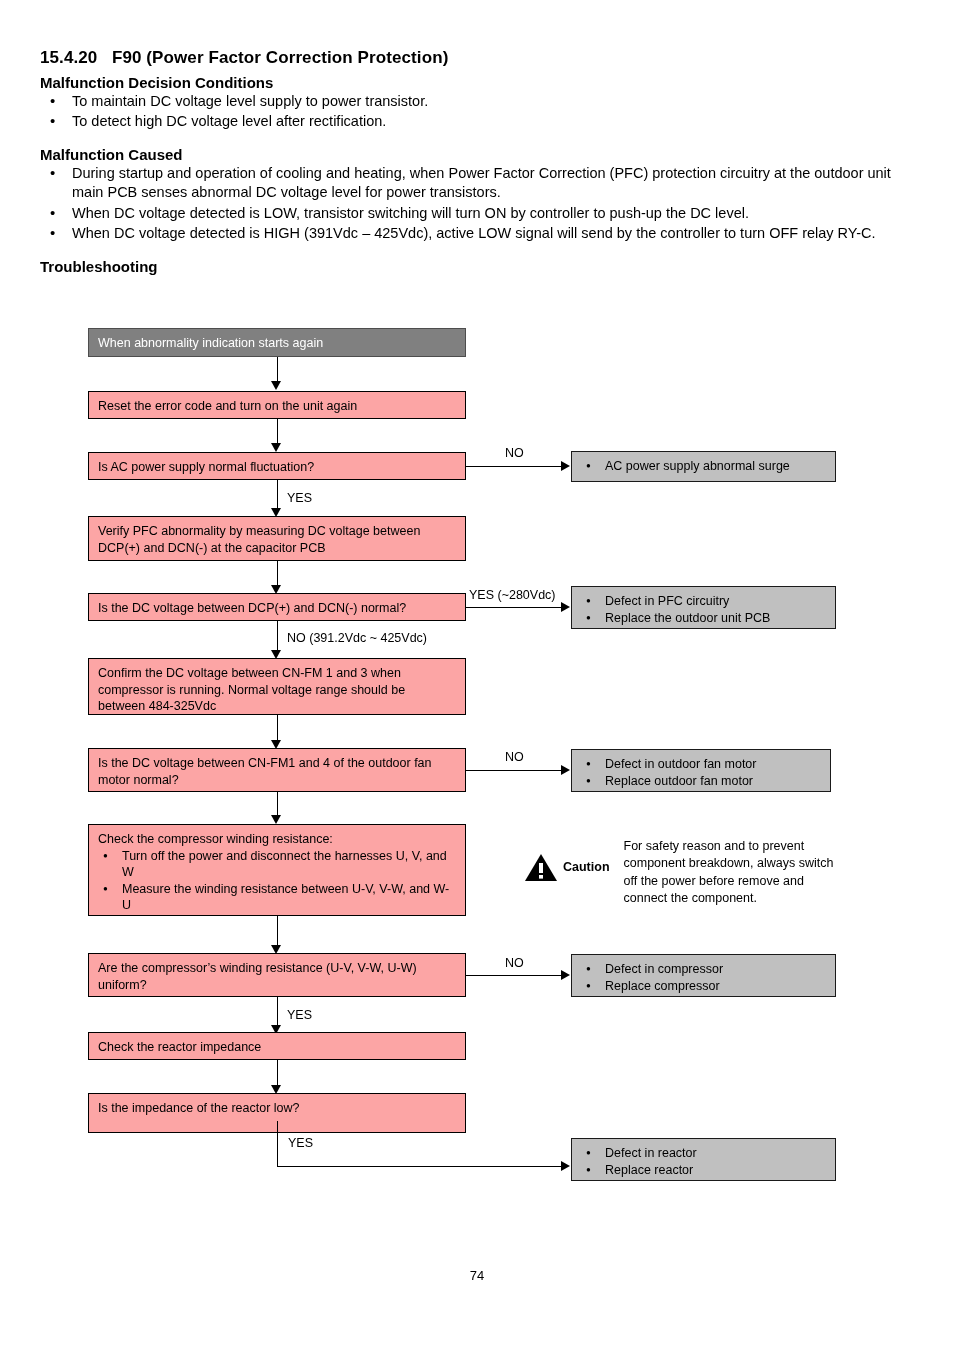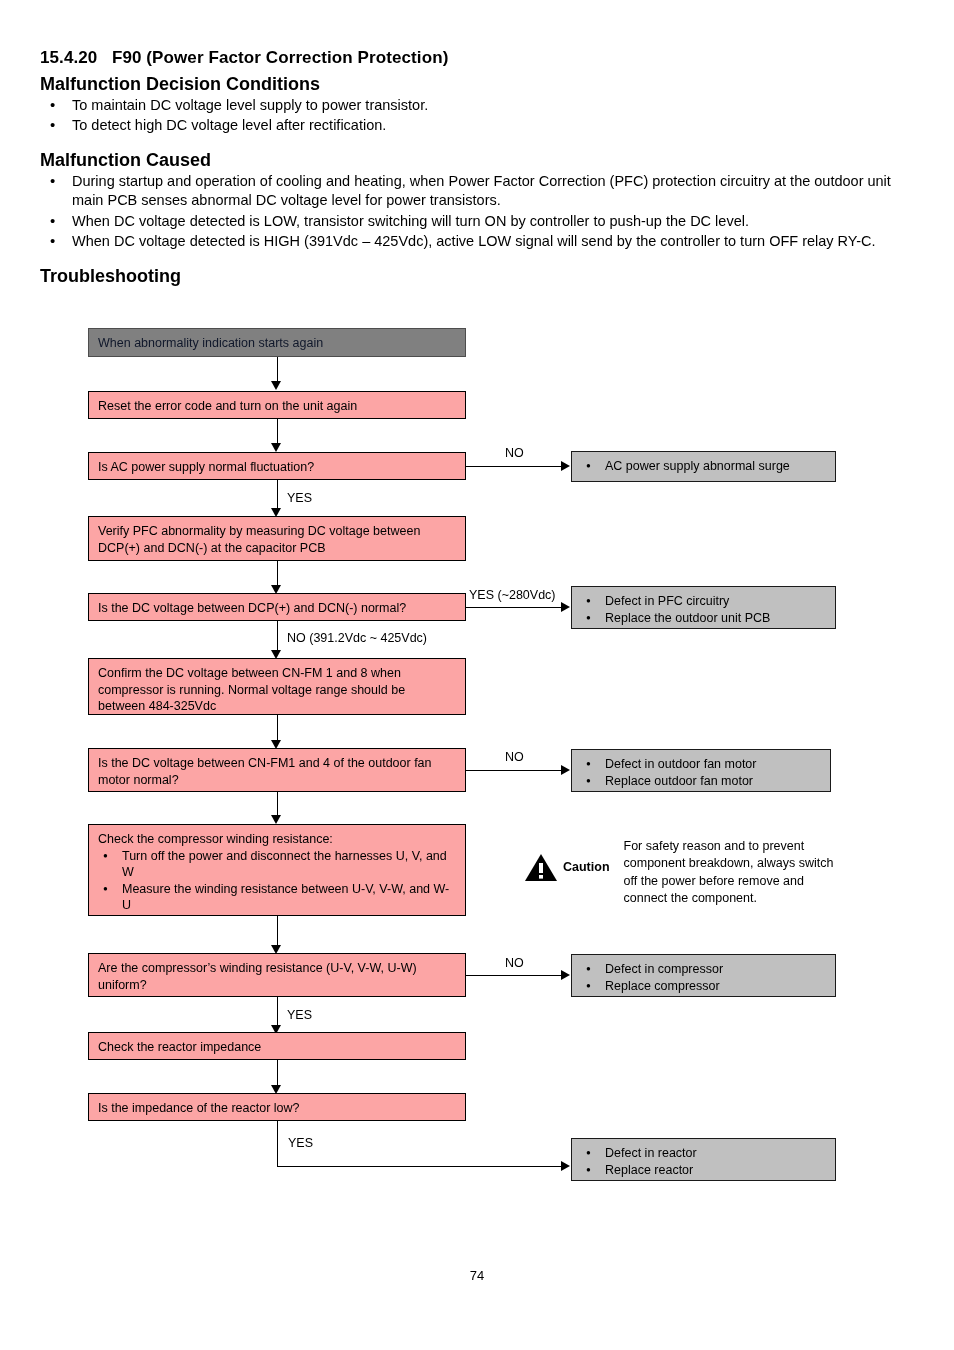--- a/index.html
+++ b/index.html
@@ -24,21 +24,21 @@
     width: 880px;
   }
   .sec-title {
     font-size: 17px;
     font-weight: bold;
     letter-spacing: 0.1px;
     margin: 0 0 6px 0;
     white-space: pre;
   }
   .sub-head {
-    font-size: 18px;
+    font-size: 15px;
     font-weight: bold;
     margin: 0 0 1px 0;
   }
   .bullet-list {
     list-style: none;
     margin: 0;
     padding: 0;
   }
   .bullet-list li {
     position: relative;
@@ -69,21 +69,21 @@
     box-sizing: border-box;
     border: 1.5px solid #000000;
     background: #fca5a5;
     font-size: 12.5px;
     line-height: 1.32;
     padding: 6px 9px 5px 9px;
     color: #000;
   }
   .fbox.header {
     background: #808080;
-    color: #0f172a;
+    color: #ffffff;
     border-color: #4d4d4d;
   }
   .fbox.result {
     background: #c0c0c0;
     border-color: #1a1a1a;
     padding: 6px 9px 5px 9px;
   }
   .fbox ul.inner {
     list-style: none;
     margin: 0;
@@ -247,21 +247,21 @@
     <ul class="inner">
       <li>Defect in PFC circuitry</li>
       <li>Replace the outdoor unit PCB</li>
     </ul>
   </div>
   <div class="vline" style="left:277px; top:621px; height:33px;"></div>
   <div class="arrow-down" style="left:271px; top:650px;"></div>
   <div class="flabel" style="left:287px; top:631px;">NO (391.2Vdc ~ 425Vdc)</div>
 
   <div class="fbox" style="left:88px; top:658px; width:378px; height:57px;">
-    <div>Confirm the DC voltage between CN-FM 1 and 8 when</div>
+    <div>Confirm the DC voltage between CN-FM 1 and 3 when</div>
     <div>compressor is running. Normal voltage range should be</div>
     <div>between 484-325Vdc</div>
   </div>
   <div class="vline" style="left:277px; top:715px; height:29px;"></div>
   <div class="arrow-down" style="left:271px; top:740px;"></div>
 
   <div class="fbox" style="left:88px; top:748px; width:378px; height:44px;">
     <div>Is the DC voltage between CN-FM1 and 4 of the outdoor fan</div>
     <div>motor normal?</div>
   </div>
@@ -305,21 +305,21 @@
   <div class="vline" style="left:277px; top:997px; height:32px;"></div>
   <div class="arrow-down" style="left:271px; top:1025px;"></div>
   <div class="flabel" style="left:287px; top:1008px;">YES</div>
 
   <div class="fbox" style="left:88px; top:1032px; width:378px; height:28px;">
     <span>Check the reactor impedance</span>
   </div>
   <div class="vline" style="left:277px; top:1060px; height:29px;"></div>
   <div class="arrow-down" style="left:271px; top:1085px;"></div>
 
-  <div class="fbox" style="left:88px; top:1093px; width:378px; height:28px;">
+  <div class="fbox" style="left:88px; top:1093px; width:378px; height:40px;">
     <span>Is the impedance of the reactor low?</span>
   </div>
 
   <div class="vline" style="left:277px; top:1121px; height:46px;"></div>
   <div class="hline" style="left:277px; top:1166px; width:286px;"></div>
   <div class="arrow-right" style="left:561px; top:1161px;"></div>
   <div class="flabel" style="left:288px; top:1136px;">YES</div>
 
   <div class="fbox result" style="left:571px; top:1138px; width:265px; height:43px;">
     <ul class="inner">

